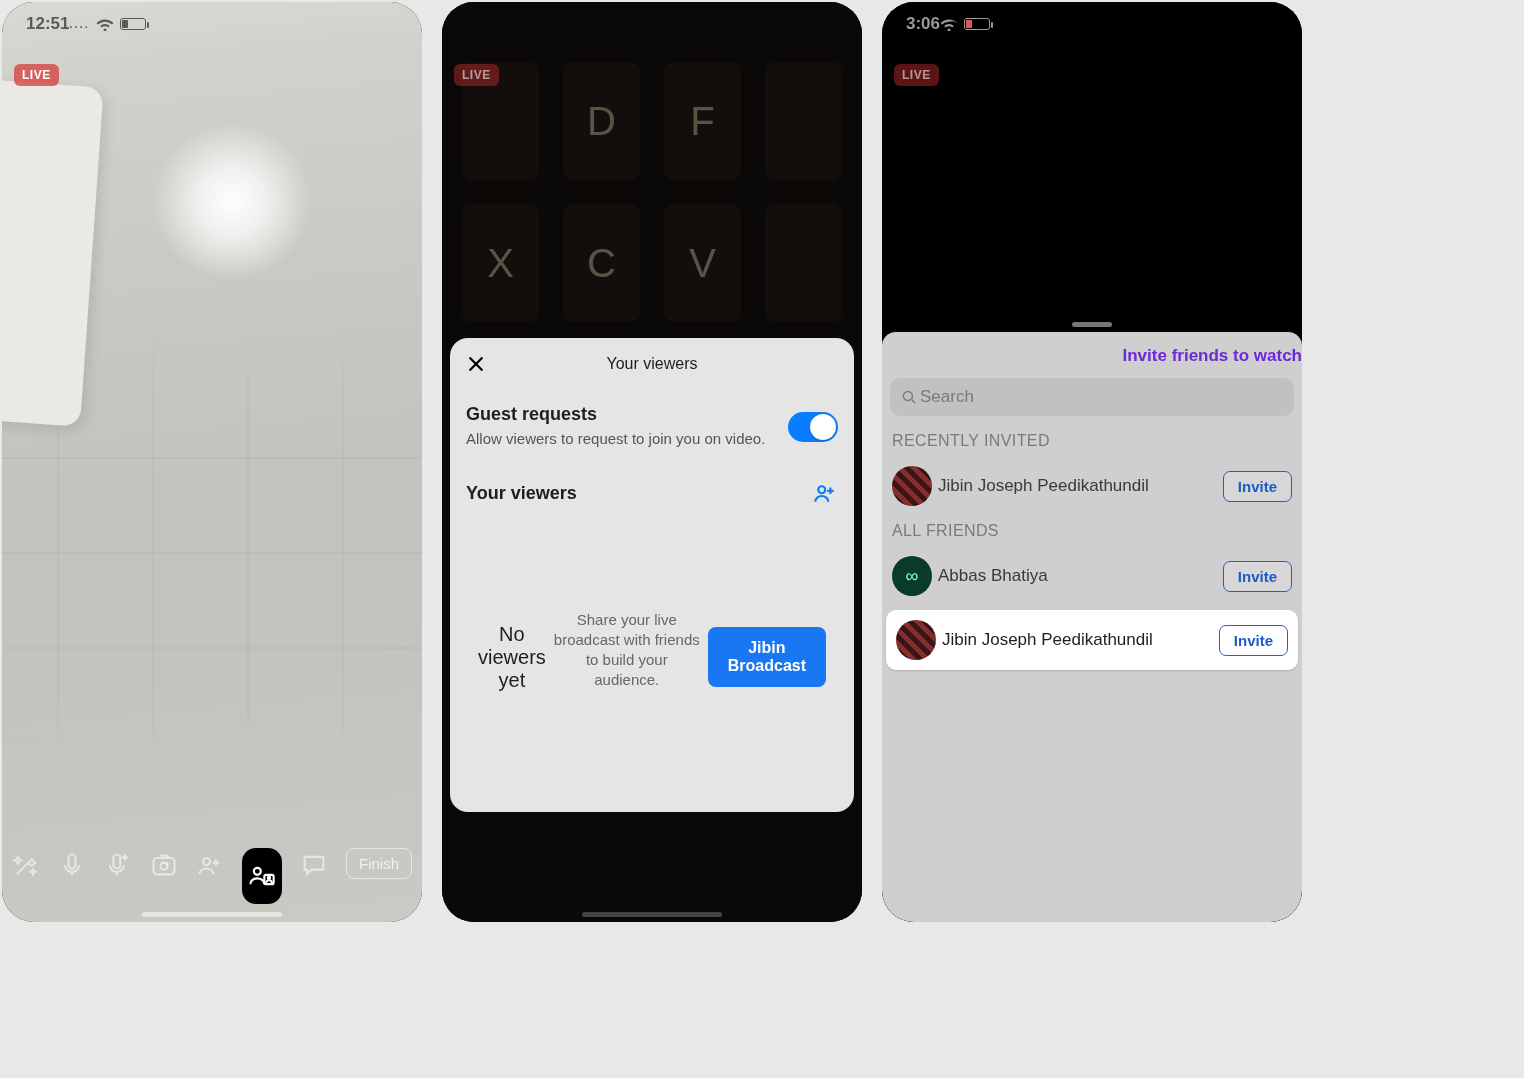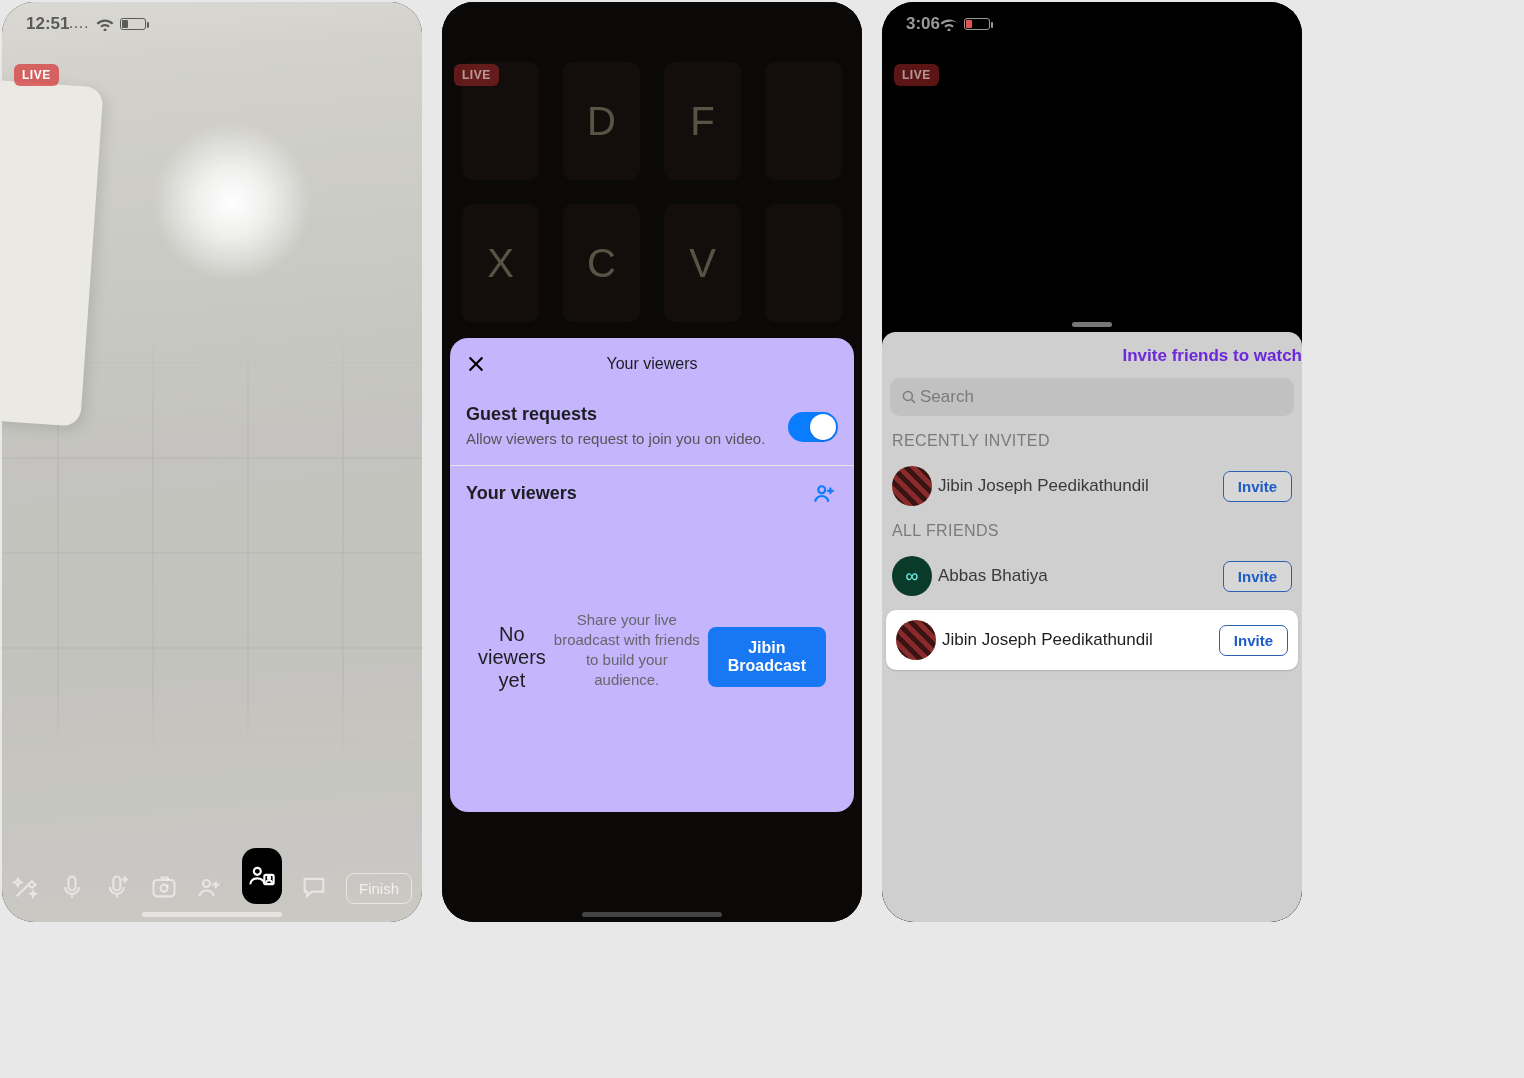--- a/index.html
+++ b/index.html
@@ -75,21 +75,21 @@
     top:80px; left:-60px;
     width:150px; height:340px;
     background:#e6e3db;
     border-radius:18px;
     transform: rotate(4deg);
     box-shadow: 4px 4px 14px rgba(0,0,0,0.15);
   }
   .toolbar {
     position:absolute; bottom:18px; left:0; right:0;
     display:flex;
-    align-items:flex-end;
+    align-items:flex-start;
     justify-content:center;
     gap:18px;
     padding: 0 10px;
   }
   .tb-icon {
     width:34px; height:34px;
     display:flex; align-items:center; justify-content:center;
     color: rgba(255,255,255,0.55);
   }
   .tb-icon svg { width:28px; height:28px; }
@@ -134,21 +134,21 @@
     font-size:40px;
     font-weight:400;
     font-family: "SF Pro", -apple-system, sans-serif;
   }
   .screen2 .dark-overlay {
     position:absolute; inset:0; background:rgba(0,0,0,0.55);
   }
   .bottom-sheet {
     position:absolute;
     top:336px; left:8px; right:8px; bottom:110px;
-    background:#c4b5fd;
+    background:#e5e5e5;
     border-radius:18px;
     display:flex;
     flex-direction:column;
     overflow:hidden;
   }
   .sheet-header {
     position:relative;
     height:52px;
     display:flex;align-items:center;justify-content:center;
     border-bottom: 0px;

